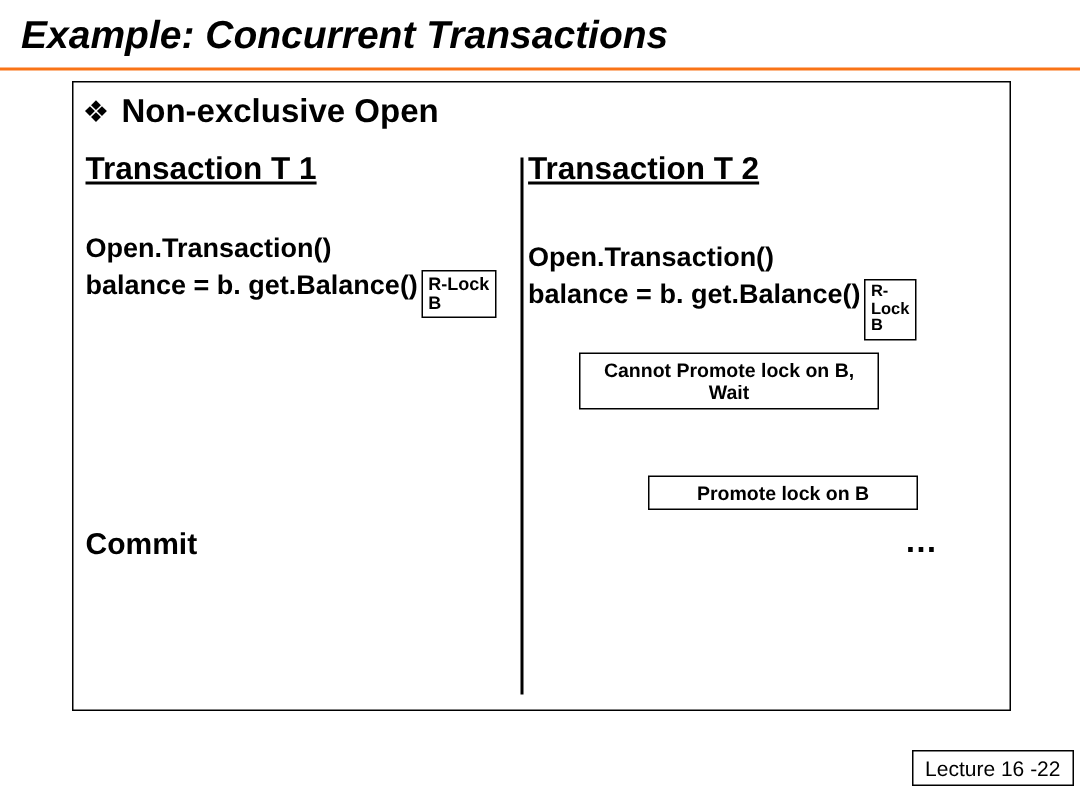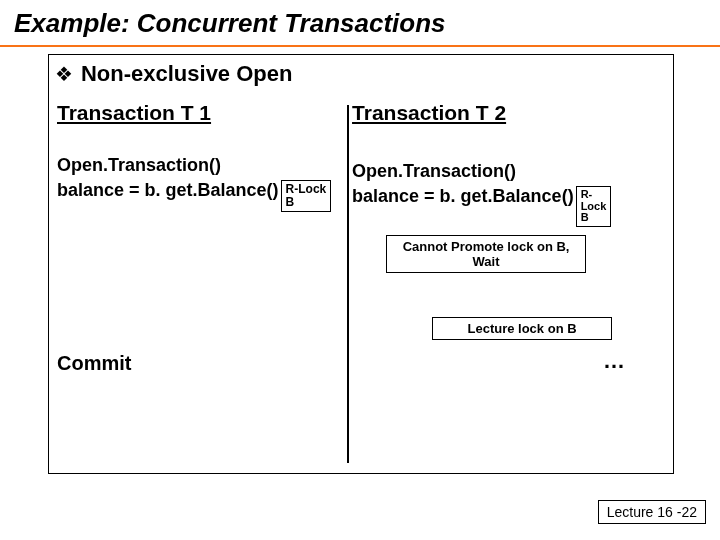--- a/index.html
+++ b/index.html
@@ -96,21 +96,21 @@
   }
   .ellipsis {
     font-size: 22px;
     font-weight: bold;
     text-align: right;
     padding-right: 40px;
     margin-top: 6px;
   }
   .lecture-badge {
     position: absolute;
-    right: 14px;
+    right: 4px;
     bottom: 16px;
     border: 1.5px solid #000;
     font-size: 14px;
     padding: 3px 8px;
   }
   .t1-block2 { display:flex; align-items:flex-start; }
   .t2-block { margin-top: 36px; }
 </style>
 </head>
 <body>
@@ -152,21 +152,21 @@
             <span>R-</span><br>
             <span>Lock</span><br>
             <span>B</span>
           </span>
         </div>
 
         <div class="note-box">Cannot Promote lock on B, Wait</div>
 
         <div style="height:28px;"></div>
 
-        <div class="note-box" style="width:180px;margin-left:80px;">Lecture lock on B</div>
+        <div class="note-box" style="width:180px;margin-left:80px;">Promote lock on B</div>
 
         <div class="ellipsis">…</div>
       </div>
     </div>
 
   </div>
 </div>
 
 <div class="lecture-badge">Lecture 16 -22</div>
 

